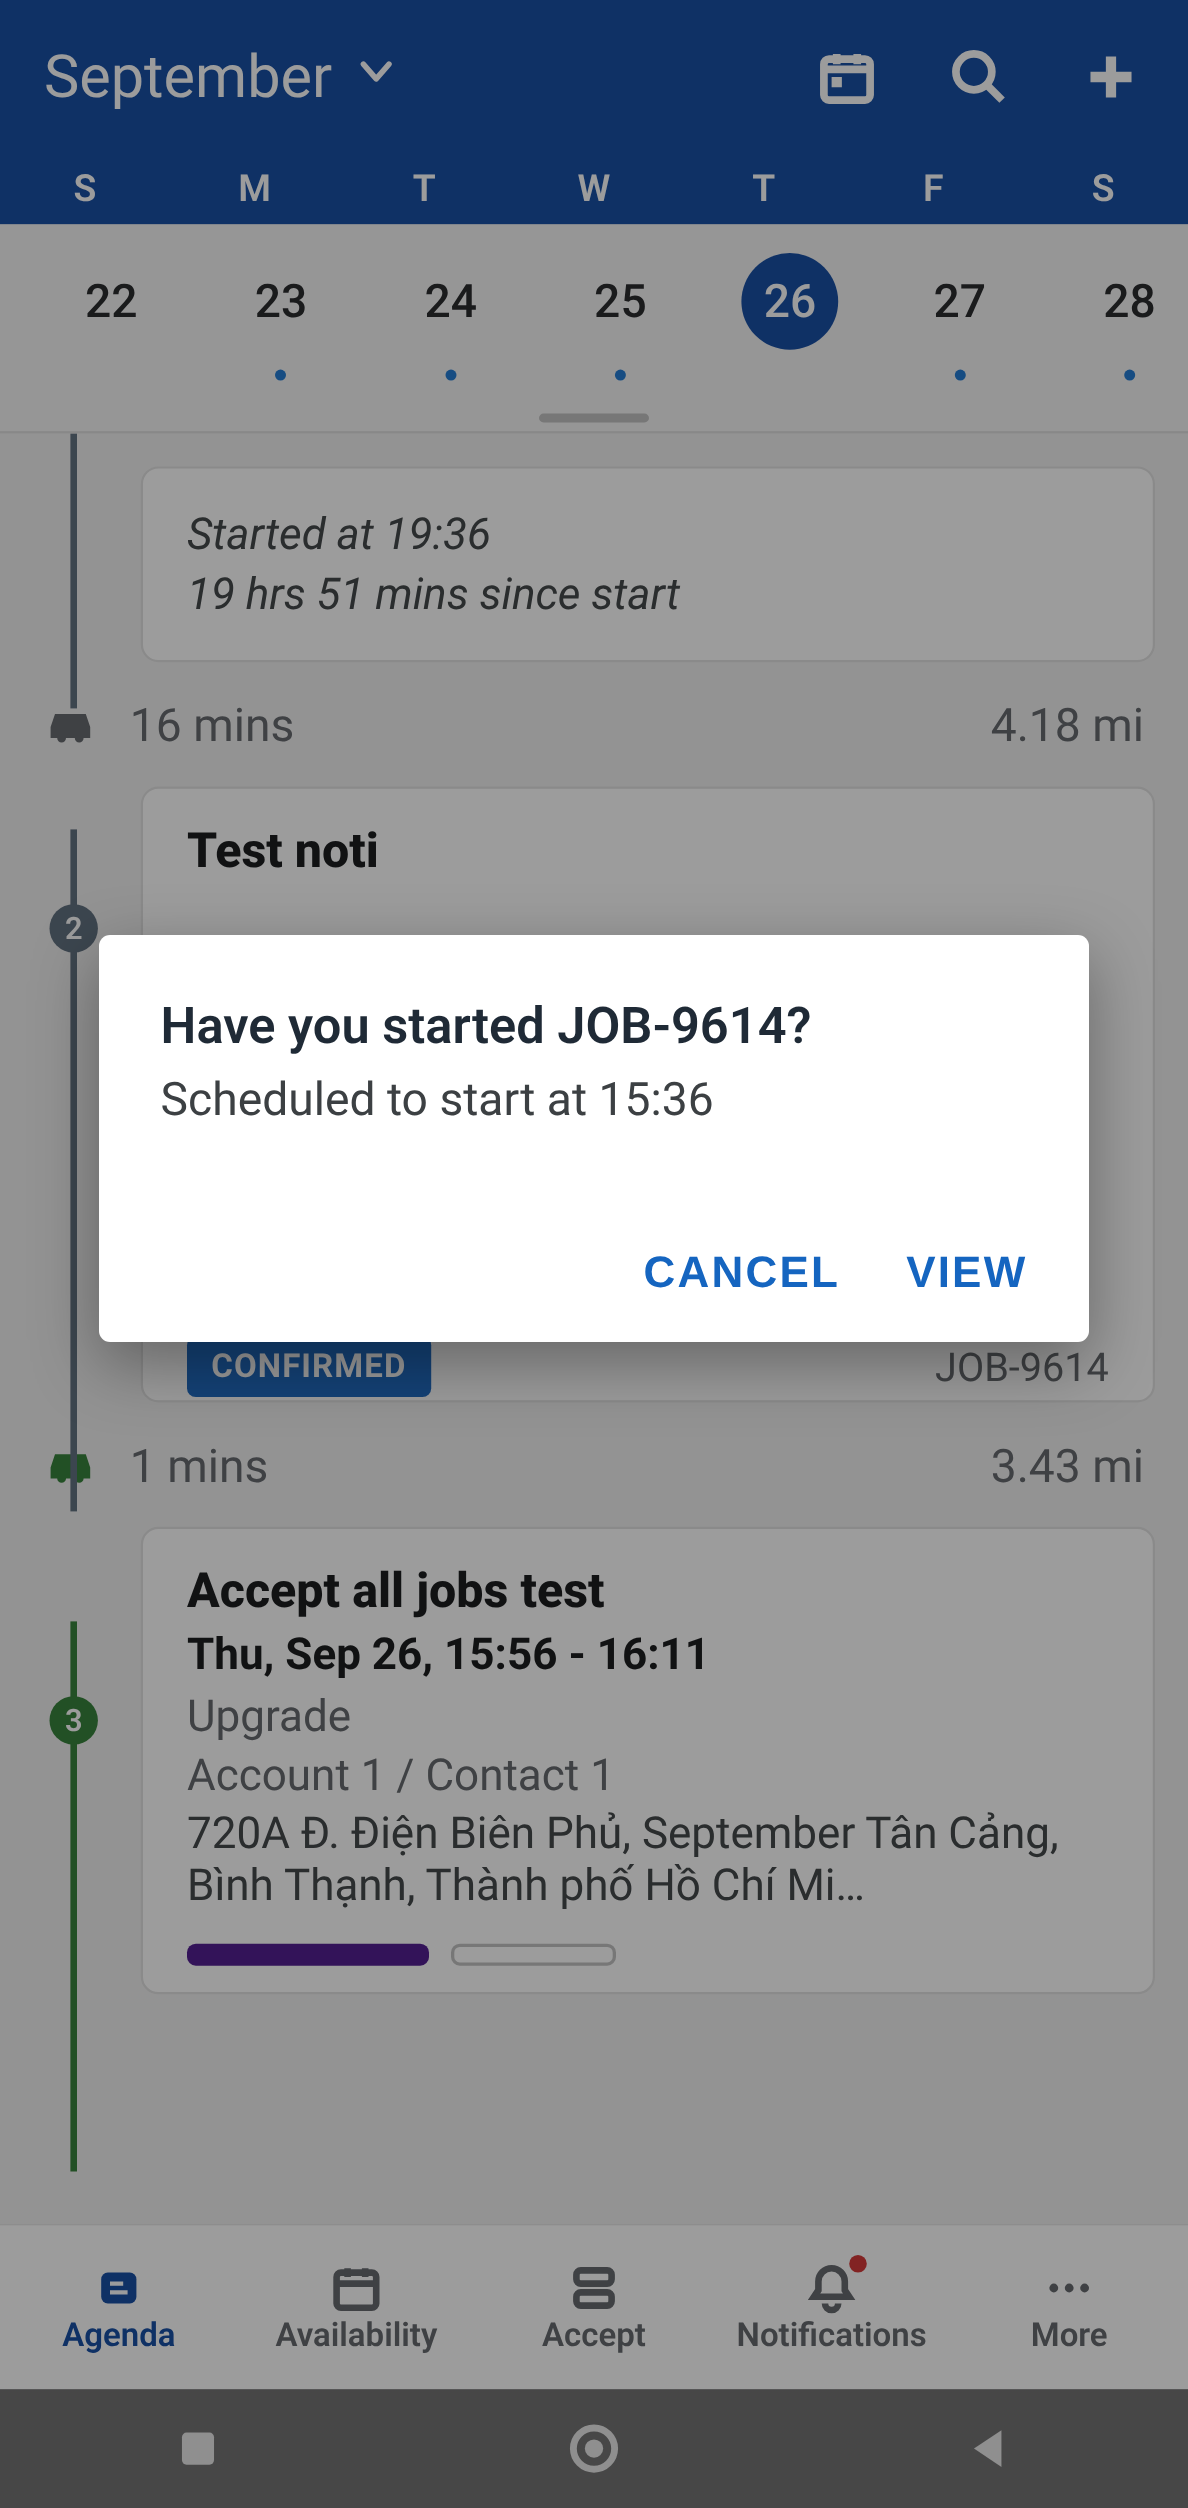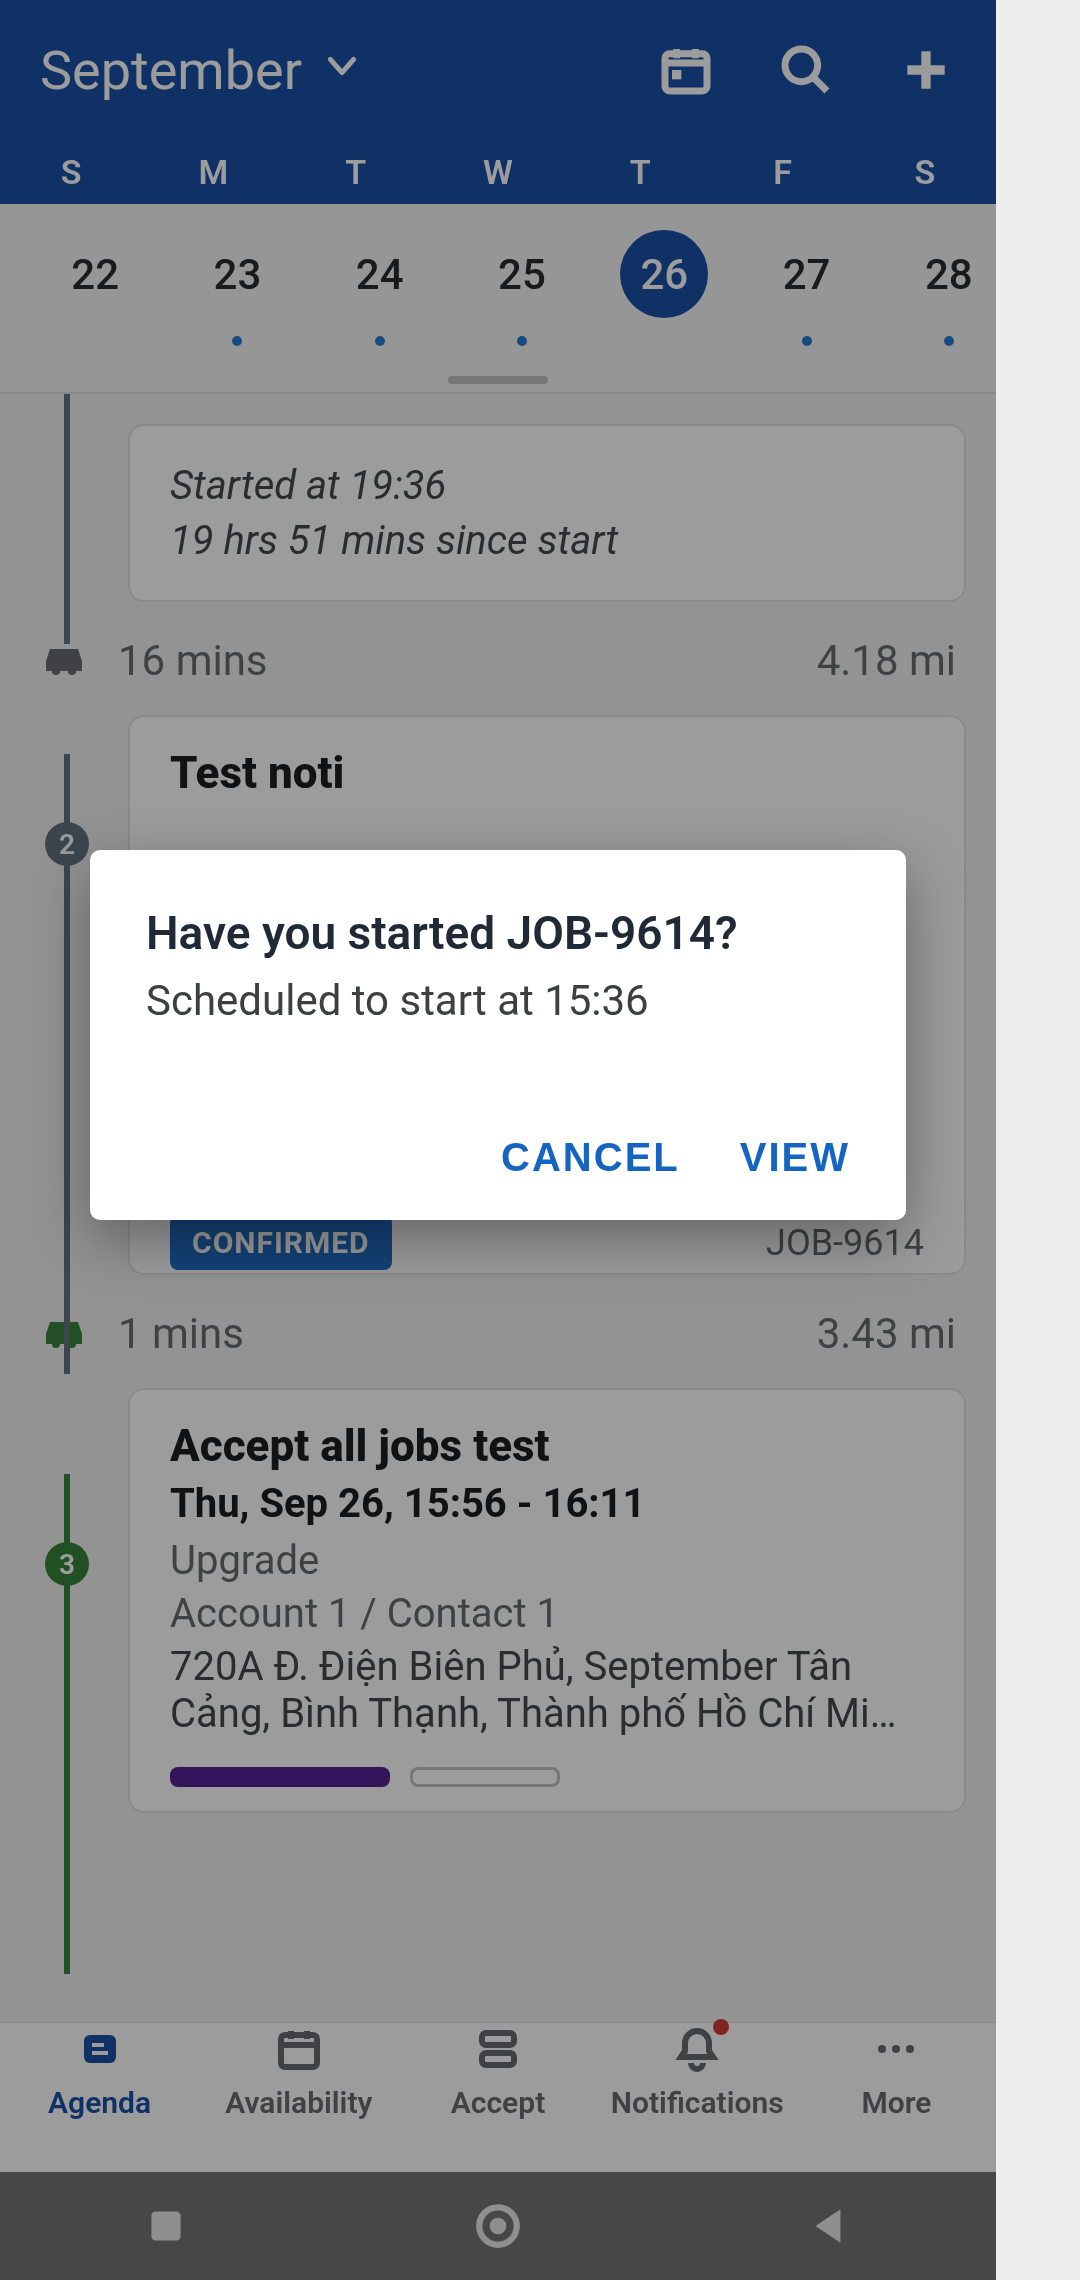--- a/index.html
+++ b/index.html
@@ -1,17 +1,17 @@
 <!DOCTYPE html>
 <html><head>
 <meta charset="utf-8">
 <style>
   * { box-sizing: border-box; margin: 0; padding: 0; }
   html, body { width: 1080px; height: 2280px; font-family: -apple-system, Roboto, "Segoe UI", sans-serif; background: #eeeeee; overflow: hidden; }
-  .screen { position: relative; width: 996px; height: 2280px; background: #f0f0f0; }
+  .screen { position: relative; width: 1080px; height: 2280px; background: #f0f0f0; }
 
   
   .header { background: #0d47a1; color: #ffffff; }
   .header-top { display: flex; align-items: center; height: 140px; padding: 0 40px; }
   .month-picker { display: flex; align-items: center; gap: 20px; font-size: 54px; font-weight: 400; }
   .chevron-down { font-size: 46px; }
   .header-top .spacer { flex: 1; }
   .header-icon { width: 60px; height: 60px; margin-left: 60px; display: flex; align-items: center; justify-content: center; }
   .header-icon svg { width: 56px; height: 56px; stroke: #ffffff; fill: none; stroke-width: 3; }
   .header-icon.plus svg { stroke-width: 4; }
@@ -48,21 +48,21 @@
   .job-card .line { font-size: 40px; color: #5f6368; margin-bottom: 6px; }
   .job-card .addr { font-size: 40px; color: #3c4043; }
   .job-card .chipbar { display: flex; justify-content: space-between; align-items: center; margin-top: 28px; }
   .chip { display: inline-block; background: #1565c0; color: #ffffff; font-weight: 700; font-size: 30px; letter-spacing: 1px; padding: 10px 22px; border-radius: 8px; }
   .job-code { color: #5f6368; font-size: 36px; }
   .chip.purple { background: #4a148c; }
   .chip.outline { background: transparent; border: 3px solid #c0c0c0; color: #5f6368; }
 
   
   .bottom-nav { position: absolute; bottom: 108px; left: 0; right: 0; height: 150px; background: #ffffff; display: flex; border-top: 1px solid #e0e0e0; }
-  .nav-item { flex: 1; display: flex; flex-direction: column; align-items: center; gap: 10px; }
+  .nav-item { flex: 1; display: flex; flex-direction: column; align-items: center; justify-content: center; }
   .nav-item .nav-icon { width: 52px; height: 52px; display: flex; align-items: center; justify-content: center; position: relative; }
   .nav-item .nav-label { font-size: 30px; color: #5f6368; font-weight: 600; }
   .nav-item.active .nav-label { color: #0d47a1; }
   .nav-item.active .nav-icon svg { fill: #0d47a1; stroke: #0d47a1; }
   .nav-icon svg { width: 48px; height: 48px; fill: none; stroke: #5f6368; stroke-width: 3; }
   .nav-item .badge { position: absolute; top: -4px; right: -6px; width: 16px; height: 16px; border-radius: 8px; background: #d32f2f; }
 
   
   .sysbar { position: absolute; bottom: 0; left: 0; right: 0; height: 108px; background: #6d6d6d; display: flex; justify-content: space-around; align-items: center; }
   .sysbtn { width: 50px; height: 50px; }

